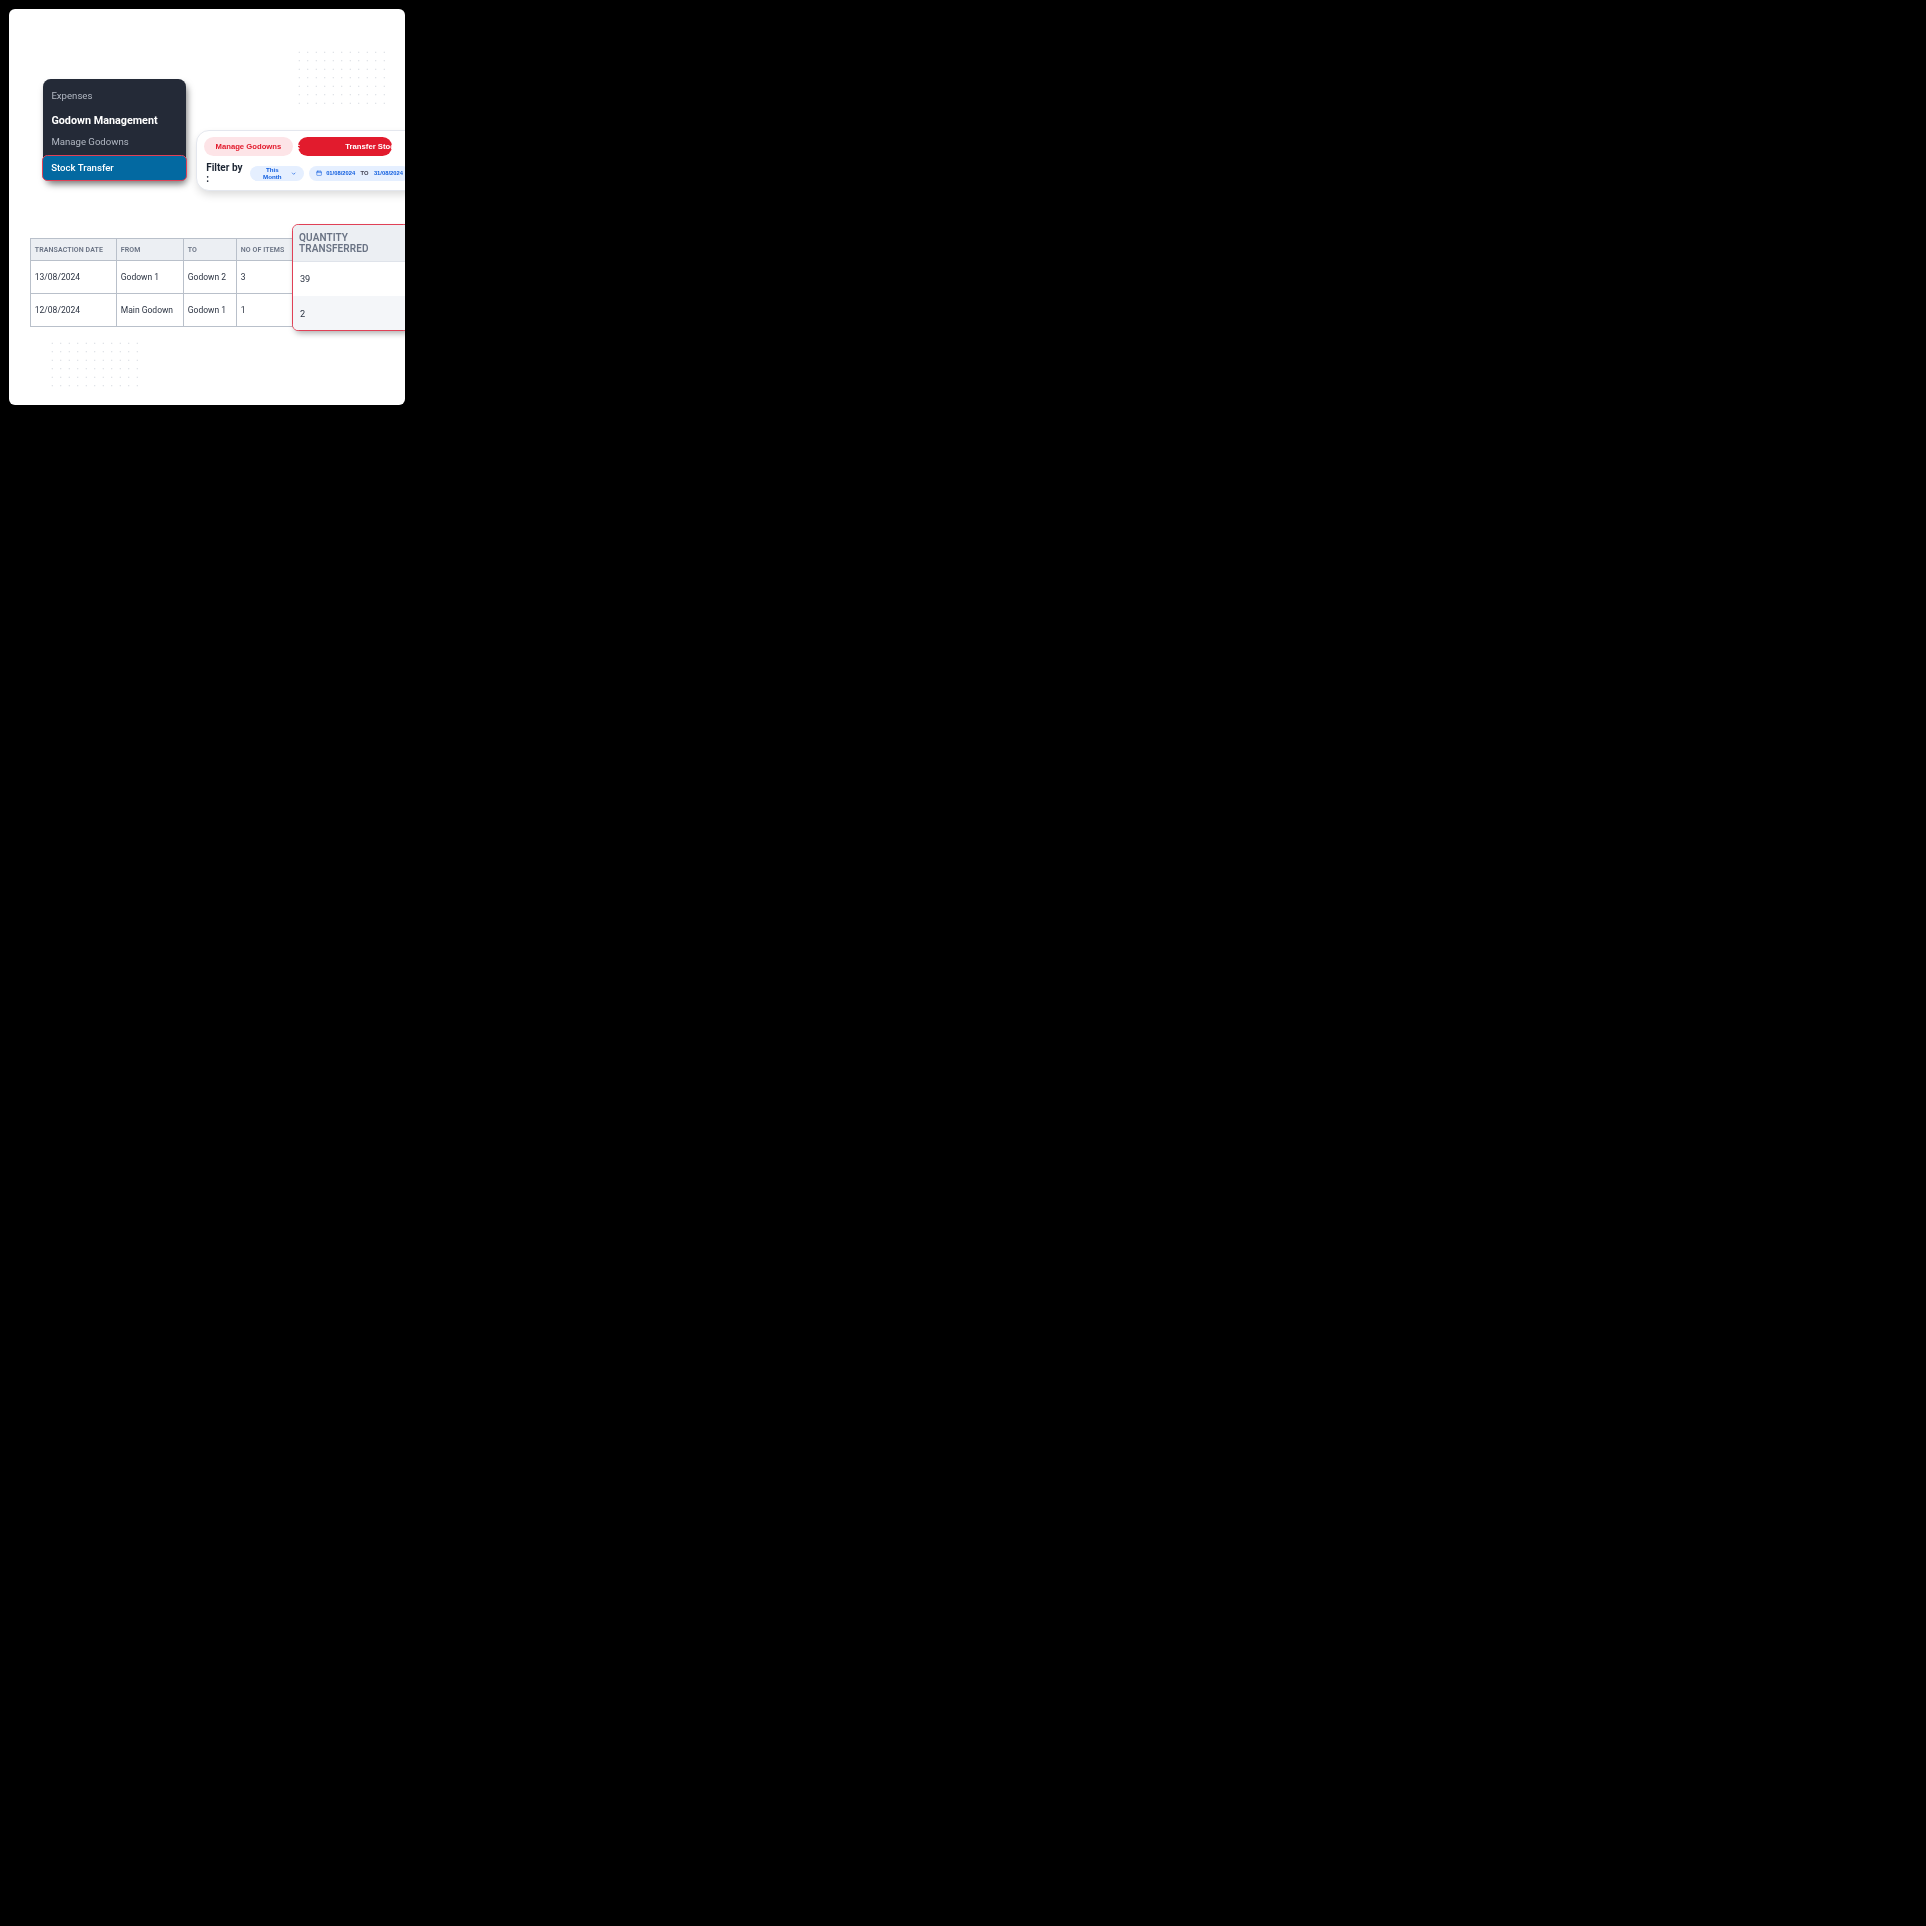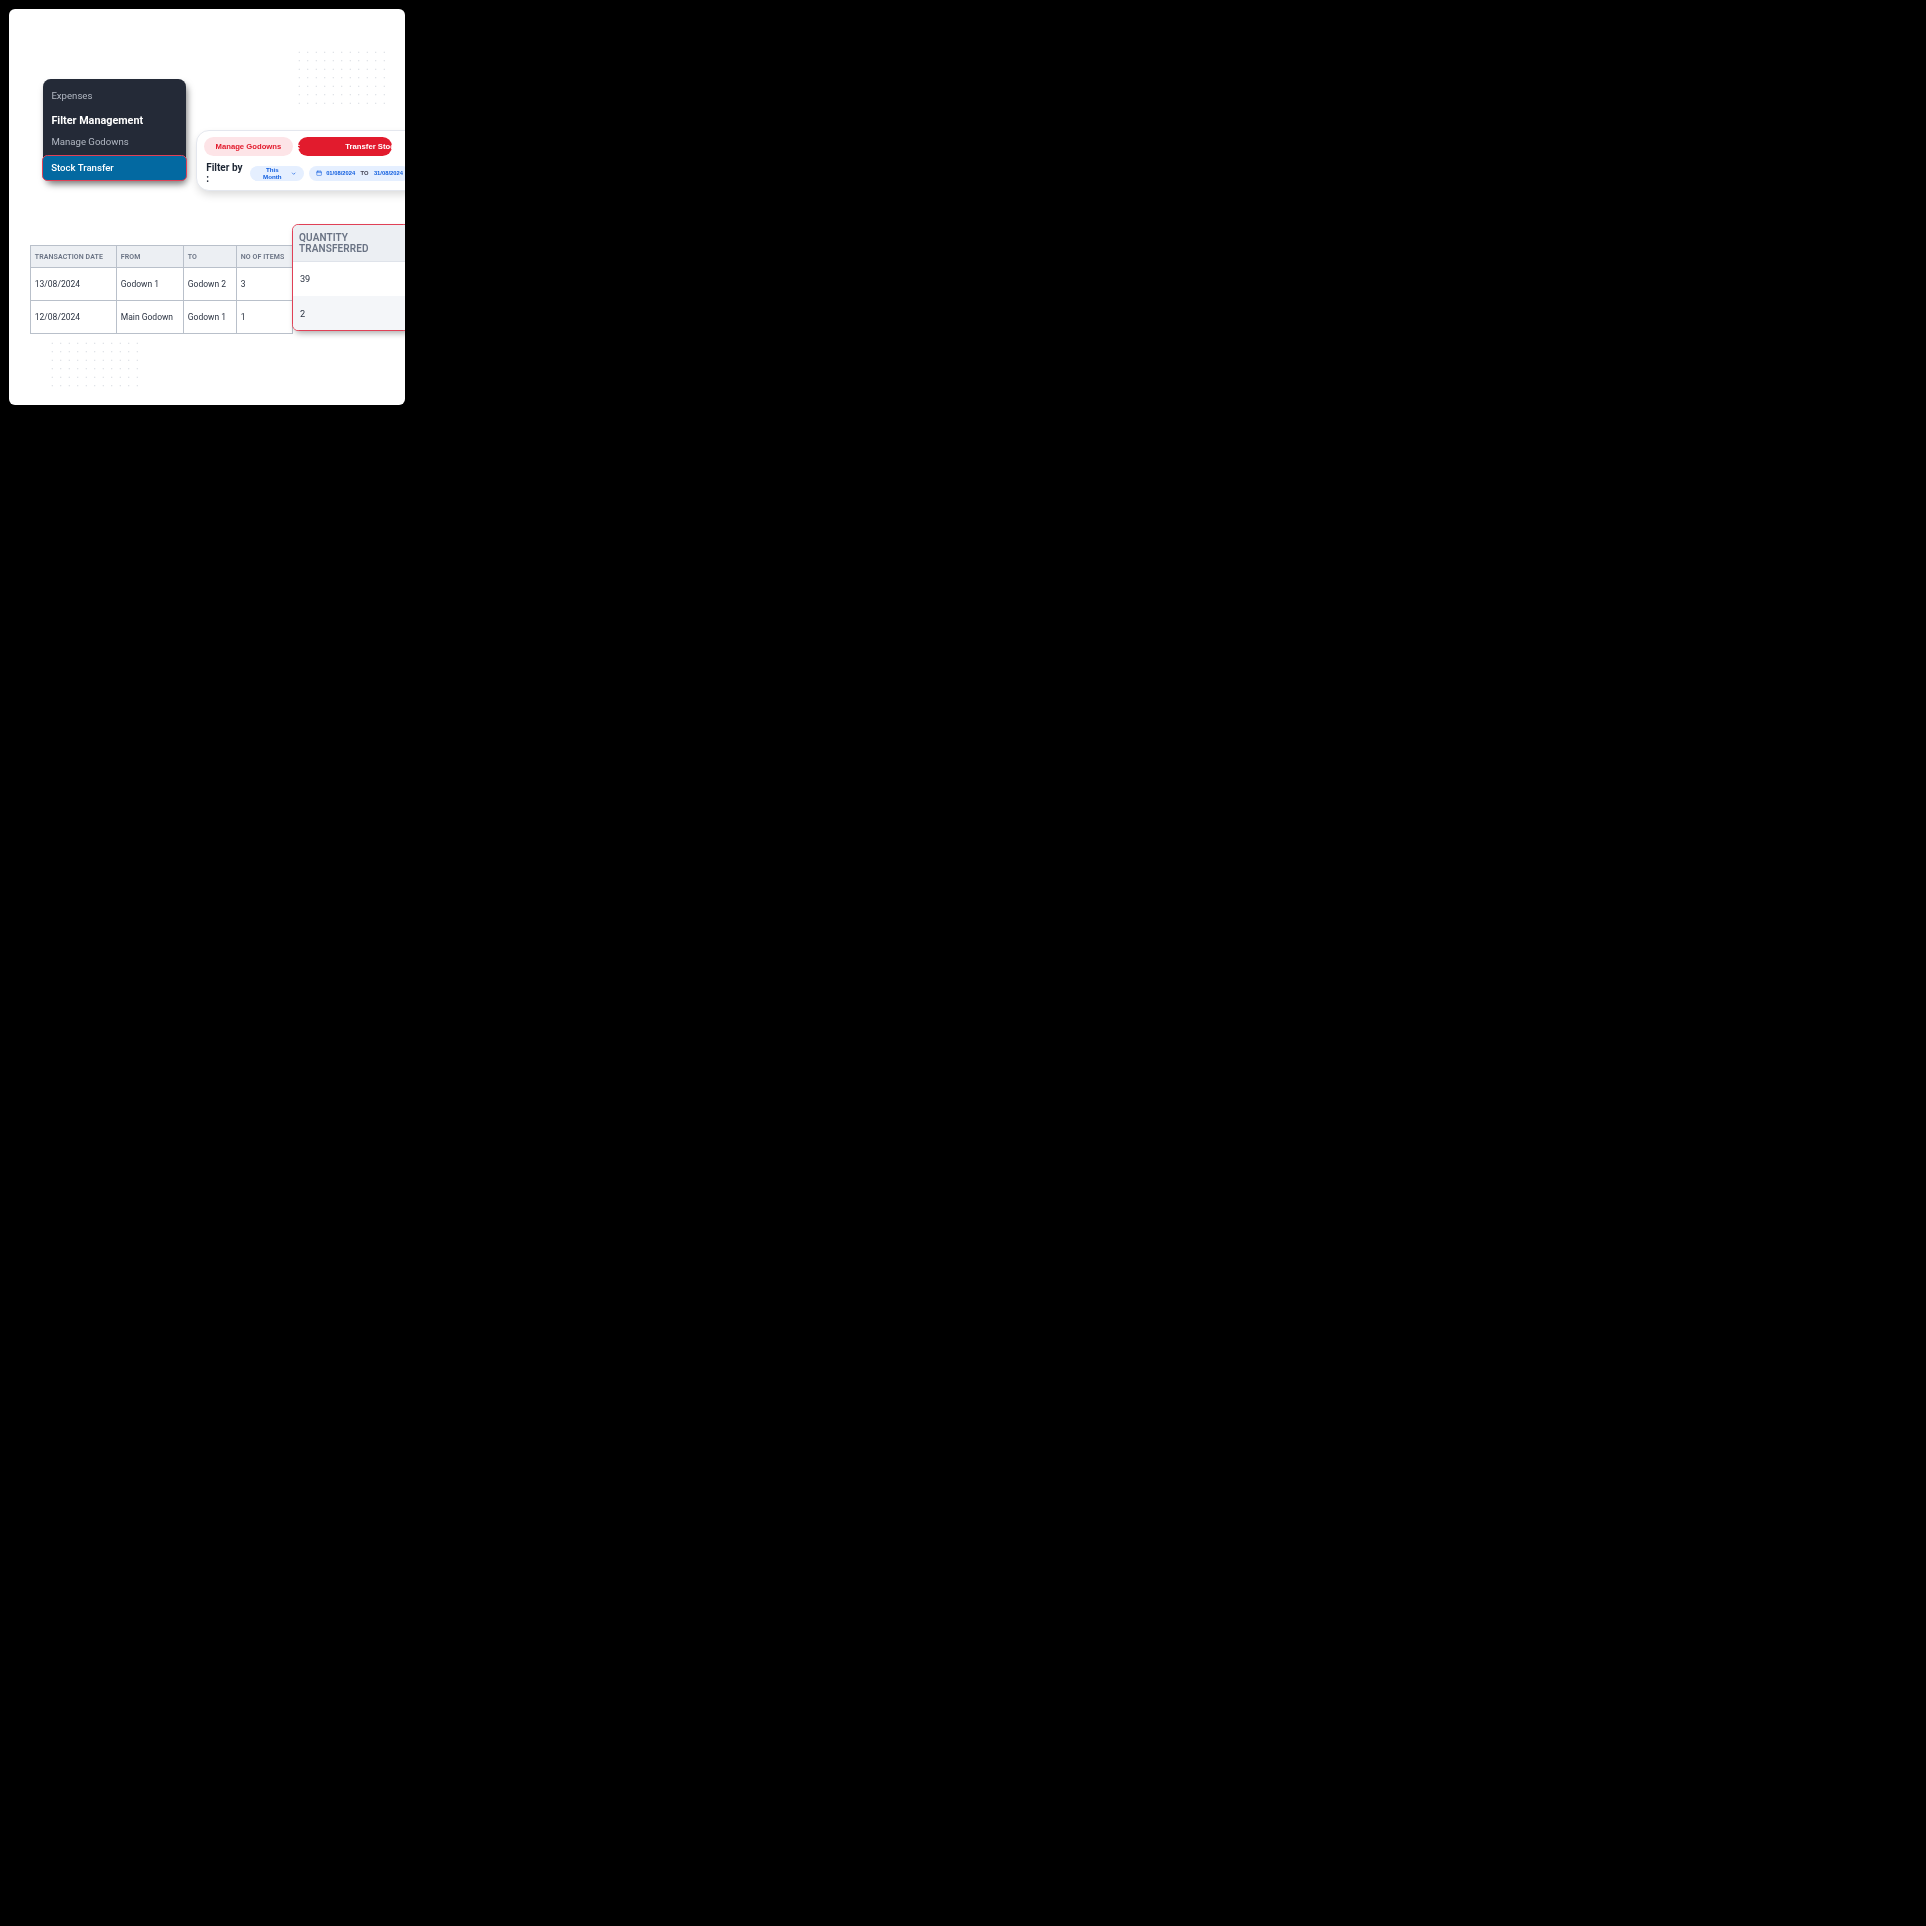--- a/index.html
+++ b/index.html
@@ -137,21 +137,21 @@
     cursor:pointer;
     border:none;
   }
   .chip .sep{ color:#445; font-weight:700; margin:0 1.5px;}
   .chip.date{ font-size:5.8px; }
   svg{display:block}
 
   
   .table-wrap{
     position:absolute;
-    left:21px; top:236px;
+    left:21px; top:229px;
     width:262px;
   }
   table{
     border-collapse:collapse;
     width:100%;
     table-layout:fixed;
   }
   th,td{
     border:0.4px solid var(--cell-border);
     text-align:left;
@@ -205,21 +205,21 @@
 </head>
 <body>
 
 <div class="stage">
 
   <div class="dots top"></div>
   <div class="dots bottom"></div>
 
   <div class="nav">
     <div class="item">Expenses</div>
-    <div class="item section">Filter Management</div>
+    <div class="item section">Godown Management</div>
     <div class="item">Manage Godowns</div>
     <div class="item active">Stock Transfer</div>
   </div>
 
   <div class="toolbar">
     <div class="row">
       <button class="pill manage">
         <span>Manage Godowns</span>
       </button>
       <button class="pill transfer">

